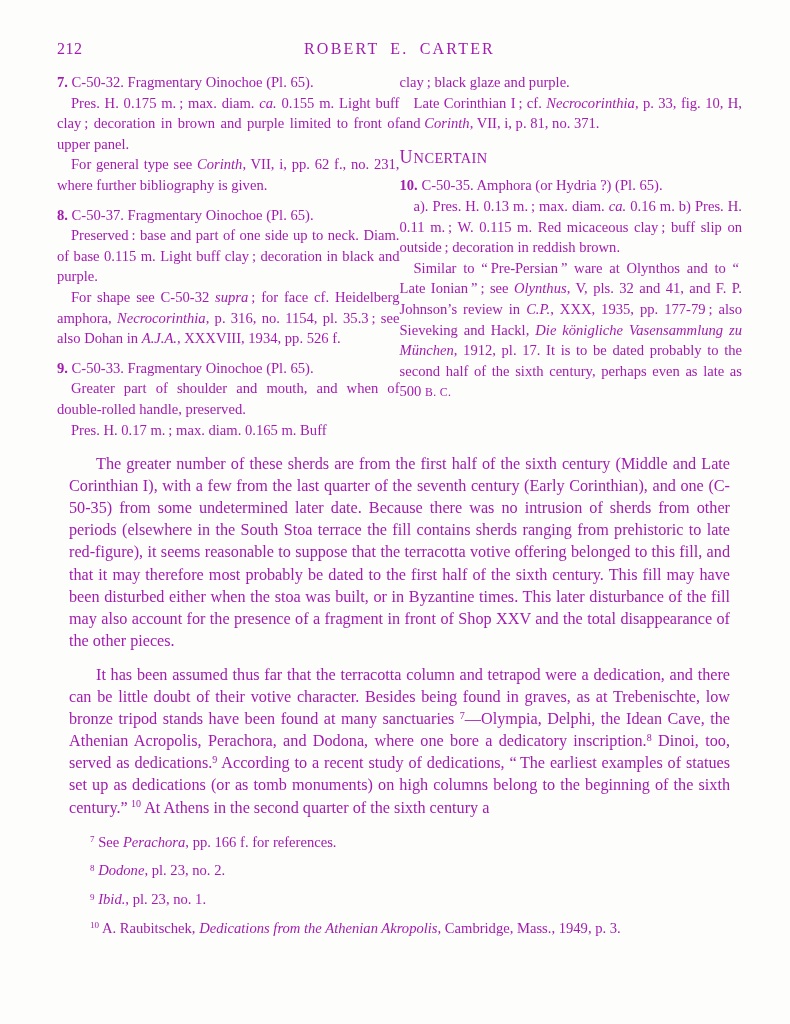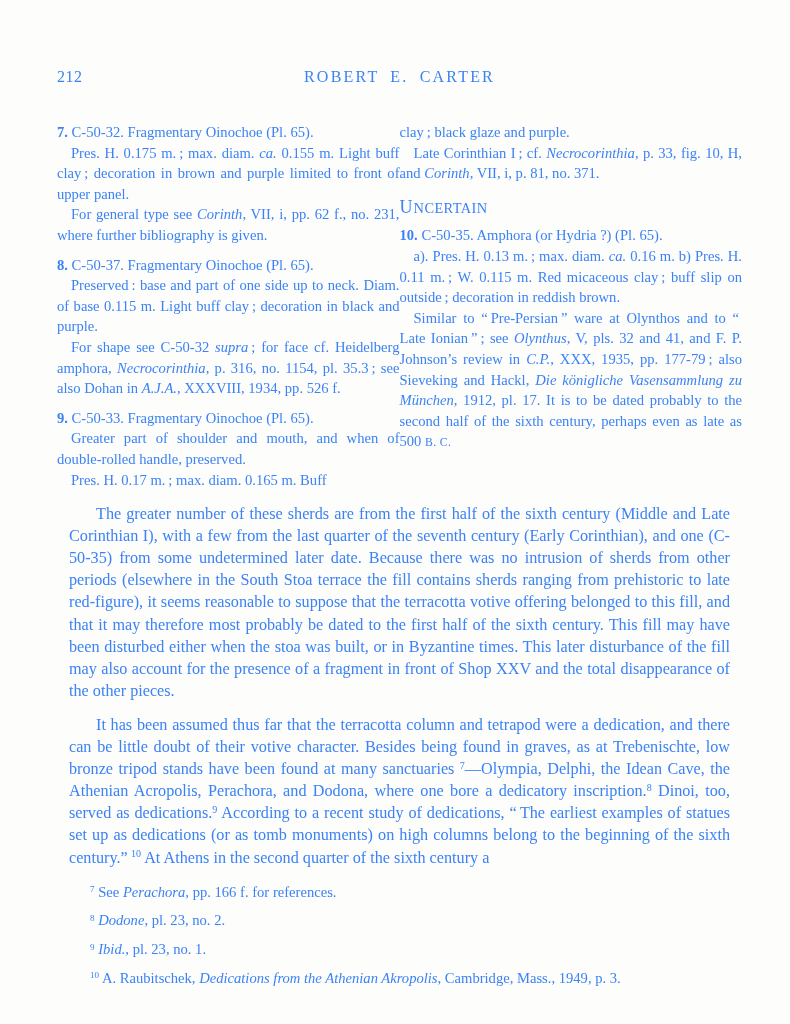--- a/index.html
+++ b/index.html
@@ -1,37 +1,37 @@
 <!DOCTYPE html>
 <html><head>
 <meta charset="utf-8">
 <style>
   html, body { margin: 0; padding: 0; background: #ffffff; }
   .page {
     position: relative;
     width: 790px; height: 1024px;
     box-sizing: border-box;
-    padding: 68px 48px 0 57px;
+    padding: 40px 48px 0 57px;
     background: #fdfdfb;
-    color: #3b82f6;
+    color: #a21caf;
     font-family: "Liberation Serif", serif;
     overflow: hidden;
   }
   
   .running-header { position: relative; height: 21px; font-size: 16px; }
   .page-num { position: absolute; left: 0; top: 0; letter-spacing: 0.5px; }
   .running-head {
     position: absolute; left: 50%; top: 0;
     transform: translateX(-50%);
     letter-spacing: 2.2px; word-spacing: 5px; white-space: nowrap;
   }
   
   .catalog {
     display: flex; gap: 0;
-    margin-top: 33px;
+    margin-top: 11px;
     font-size: 14.6px; line-height: 20.6px;
     text-align: justify;
   }
   .col { flex: 1; min-width: 0; }
   .entry-heading, .entry-para { margin: 0; }
   .entry-para { text-indent: 14px; }
   .entry-para.noindent { text-indent: 0; }
   .entry + .entry { margin-top: 9px; }
   .section-heading {
     margin: 13px 0 7px 0;

